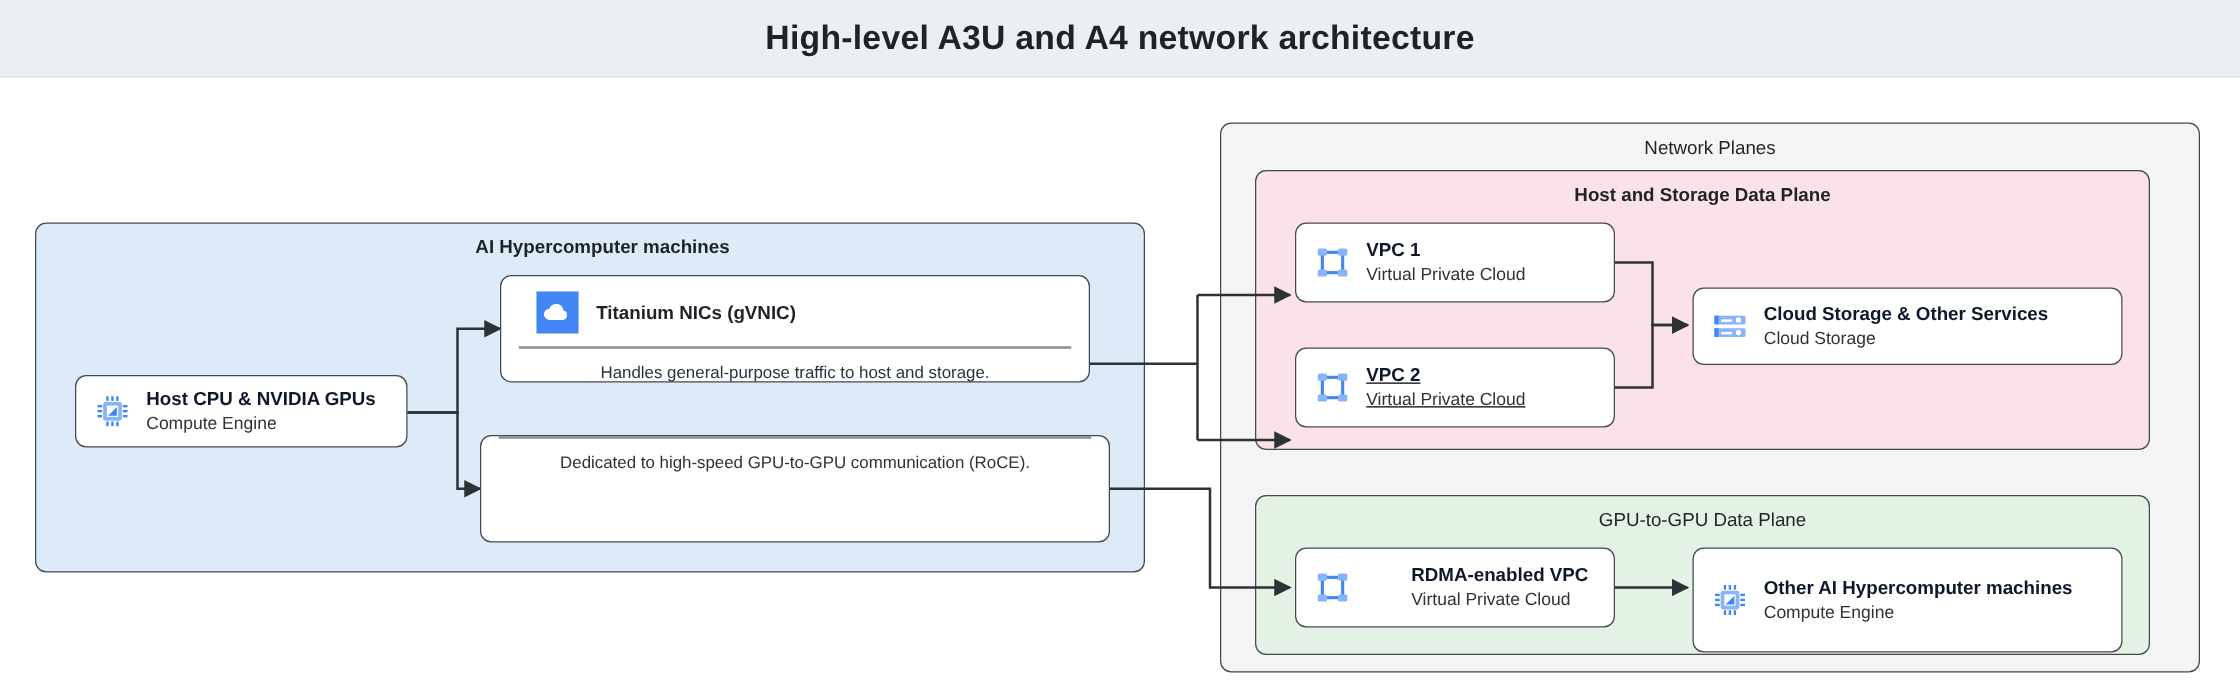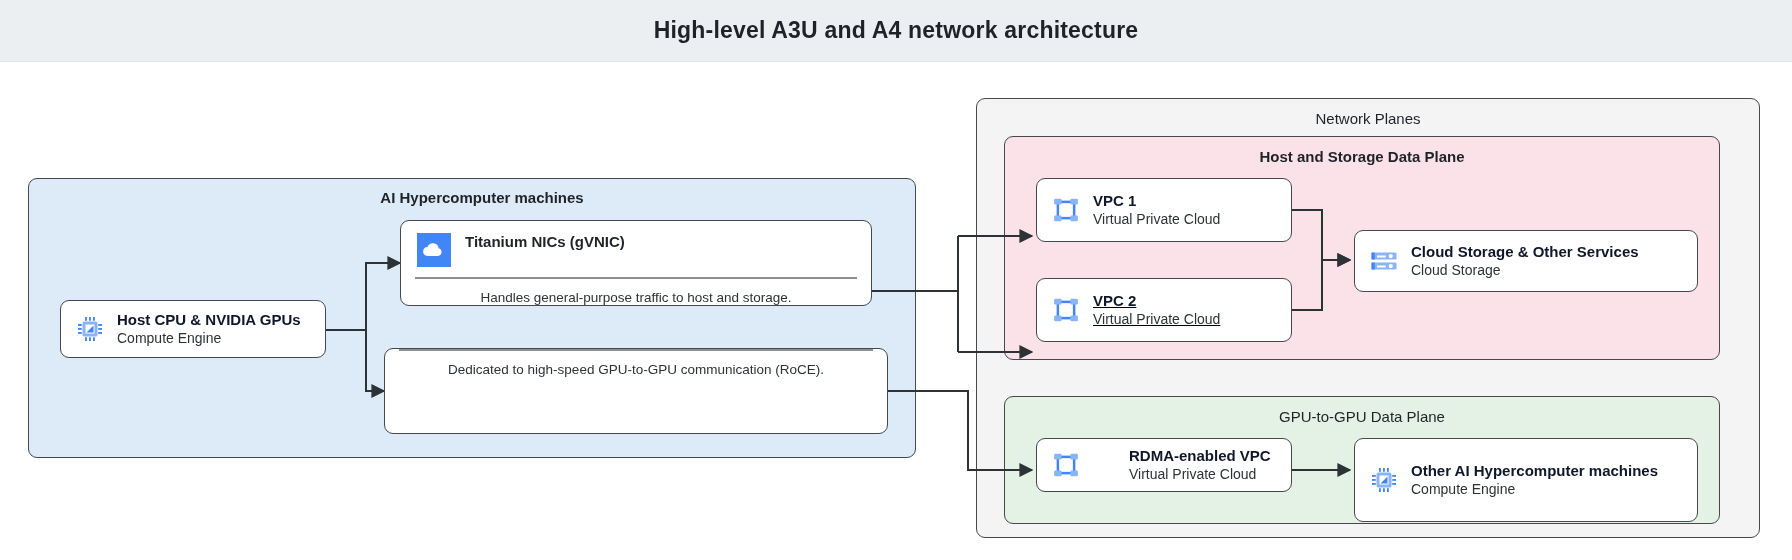--- a/index.html
+++ b/index.html
@@ -11,21 +11,21 @@
   }
   #root { position: relative; width: 1792px; height: 560px; background: #fff; }
 
   
   .titlebar {
     position: absolute; left: 0; top: 0; width: 1792px; height: 62px;
     background: #eceff1; border-bottom: 1px solid #dfe3e6;
     display: flex; align-items: center; justify-content: center;
   }
   .titlebar .title {
-    font-size: 23px; font-weight: bold; color: #1f2328; letter-spacing: .2px;
+    font-size: 27px; font-weight: bold; color: #1f2328; letter-spacing: .2px;
   }
 
   
   .group {
     position: absolute;
     border: 1.6px solid #45494e;
     border-radius: 9px;
   }
   .group > .group-title {
     position: absolute; left: 0; right: 0; text-align: center;
@@ -57,21 +57,21 @@
   }
   .node .txt { display: flex; flex-direction: column; justify-content: center; line-height: 1.28; }
   .node .t1 { font-size: 15px; font-weight: bold; color: #0f172a; white-space: nowrap; }
   .node .t2 { font-size: 14px; font-weight: normal; color: #2d3236; white-space: nowrap; }
 
   
   .card {
     position: absolute; background: #ffffff;
     border: 1.4px solid #45494e; border-radius: 9px;
   }
-  .card .card-head { display: flex; align-items: flex-start; gap: 14px; padding: 12px 14px 10px 16px; }
+  .card .card-head { display: flex; align-items: center; gap: 14px; padding: 12px 14px 10px 28px; }
   .card .card-head .t1 { font-size: 15px; font-weight: bold; color: #1f2328; }
   .card .rule { height: 1.6px; background: #8a8f94; margin: 0 14px; }
   .card .card-foot { text-align: center; font-size: 13.5px; color: #2d3236; padding: 11px 14px 10px 14px; }
 
   
   .icon { flex: 0 0 auto; display: block; }
   .icon svg { display: block; }
 
   
   #wires { position: absolute; left: 0; top: 0; width: 1792px; height: 560px; pointer-events: none; }
@@ -236,21 +236,21 @@
           <circle cx="17.4" cy="16" r="1.7" fill="#ffffff"></circle>
         </g>
       </svg>
     </span>
     <span class="txt">
       <span class="t1">Cloud Storage &amp; Other Services</span>
       <span class="t2">Cloud Storage</span>
     </span>
   </div>
 
-  <div class="node" style="left:1036px; top:438px; width:256px; height:54px;gap:48px;">
+  <div class="node" style="left:1036px; top:438px; width:256px; height:64px;gap:48px;">
     <span class="icon">
       <svg width="30" height="30" viewBox="0 0 24 24">
         <rect x="5.5" y="5.5" width="13" height="13" fill="none" stroke="#4285f4" stroke-width="2"></rect>
         <g fill="#8ab4f8">
           <rect x="2.5" y="3" width="6" height="4.6" rx="1"></rect>
           <rect x="15.5" y="3" width="6" height="4.6" rx="1"></rect>
           <rect x="2.5" y="16.4" width="6" height="4.6" rx="1"></rect>
           <rect x="15.5" y="16.4" width="6" height="4.6" rx="1"></rect>
         </g>
       </svg>

